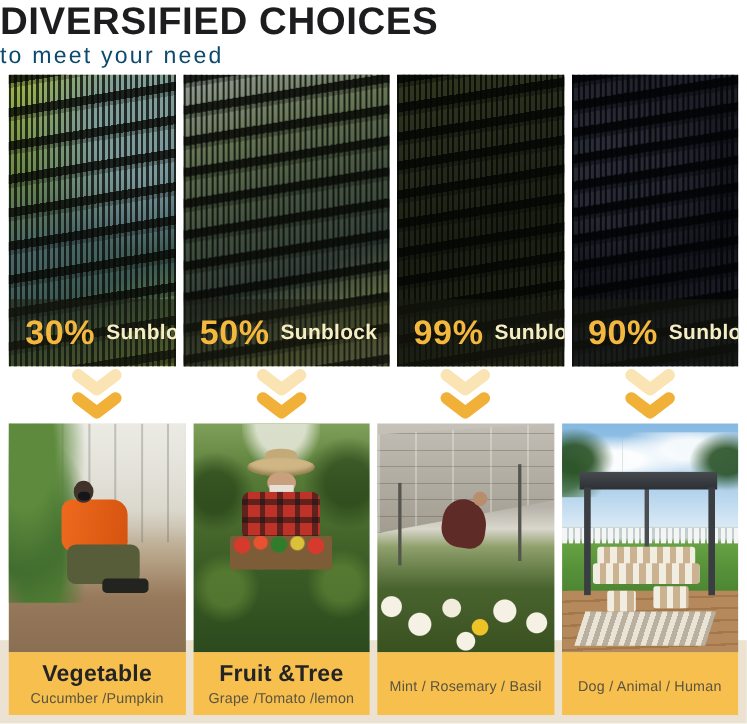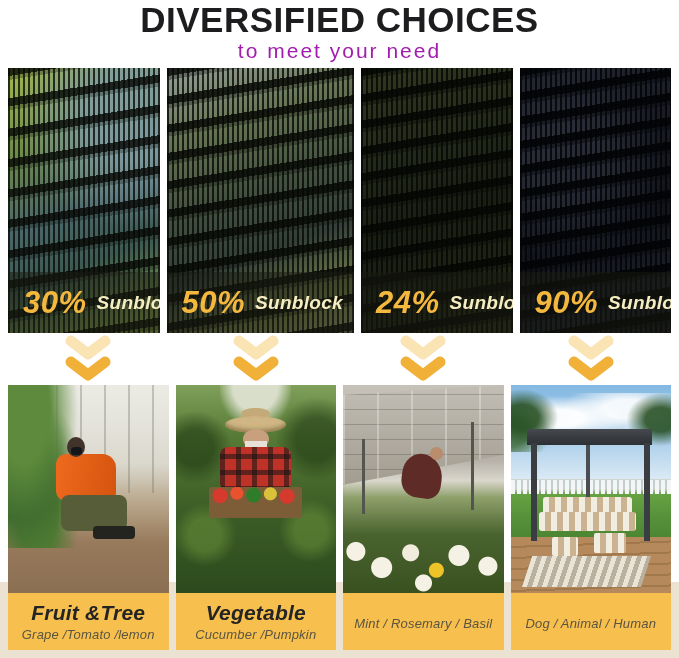--- a/index.html
+++ b/index.html
@@ -1,26 +1,26 @@
 <!DOCTYPE html>
 <html><head>
 <meta charset="utf-8">
 <style>
   html,body{margin:0;padding:0;background:#ffffff;}
   body{font-family:"Liberation Sans", sans-serif;}
   .page{position:relative;width:679px;height:658px;background:#ffffff;overflow:hidden;}
 
   
-  .header{position:absolute;top:0;left:0;width:679px;height:68px;text-align:center;}
+  .header{position:absolute;top:0;left:0;width:679px;height:68px;}
   .title{margin:0;padding-top:1px;font-size:35px;line-height:1.08;font-weight:800;letter-spacing:.5px;color:#1d1d1f;}
-  .subtitle{margin:0;font-size:21px;font-weight:400;letter-spacing:2px;color:#a21caf;}
+  .subtitle{margin:0;font-size:21px;font-weight:400;letter-spacing:2px;color:#0c4a6e;}
 
   
   .row{position:absolute;left:0;width:679px;display:flex;gap:7px;padding:0 8px;box-sizing:border-box;}
-  .row > *{flex:1 1 0;min-width:0;font-style:italic;}
+  .row > *{flex:1 1 0;min-width:0;}
 
   
   .nets{top:68px;height:265px;}
   .net{position:relative;overflow:hidden;height:265px;}
   .net-30{background-image:
     repeating-linear-gradient(171deg, rgba(6,8,4,.82) 0 8px, rgba(10,12,8,.28) 8px 12px, rgba(0,0,0,0) 12px 30px),
     repeating-linear-gradient(90deg, rgba(8,10,6,.78) 0 2px, rgba(0,0,0,0) 2px 5px),
     radial-gradient(circle at 80% 18%, rgba(128,158,168,.85) 0 18%, rgba(128,158,168,0) 45%),
     linear-gradient(160deg,#a2b94e 0%,#6c8a49 28%,#4a666a 52%,#3c5a52 70%,#8fa846 100%);}
   .net-50{background-image:
@@ -164,21 +164,21 @@
       </div>
     </div>
     <div class="net net-50">
       <div class="shade-label">
         <span class="pct">50%</span>
         <span class="sun">Sunblock</span>
       </div>
     </div>
     <div class="net net-70">
       <div class="shade-label">
-        <span class="pct">24%</span>
+        <span class="pct">99%</span>
         <span class="sun">Sunblock</span>
       </div>
     </div>
     <div class="net net-90">
       <div class="shade-label">
         <span class="pct">90%</span>
         <span class="sun">Sunblock</span>
       </div>
     </div>
   </div>
@@ -254,28 +254,28 @@
       <div class="abs p4-ottoman-1 stripes"></div>
       <div class="abs p4-ottoman-2 stripes"></div>
       <div class="abs p4-roof"></div>
       <div class="abs p4-post-l"></div>
       <div class="abs p4-post-r"></div>
     </div>
   </div>
 
   <div class="row labels">
     <div class="label-card">
+      <div class="use-title">Vegetable</div>
+      <div class="use-sub">Cucumber /Pumpkin</div>
+    </div>
+    <div class="label-card">
       <div class="use-title">Fruit &amp;Tree</div>
       <div class="use-sub">Grape /Tomato /lemon</div>
     </div>
     <div class="label-card">
-      <div class="use-title">Vegetable</div>
-      <div class="use-sub">Cucumber /Pumpkin</div>
-    </div>
-    <div class="label-card">
       <div class="use-sub">Mint / Rosemary / Basil</div>
     </div>
     <div class="label-card">
       <div class="use-sub">Dog / Animal / Human</div>
     </div>
   </div>
 
 </div>
 
 </body></html>

